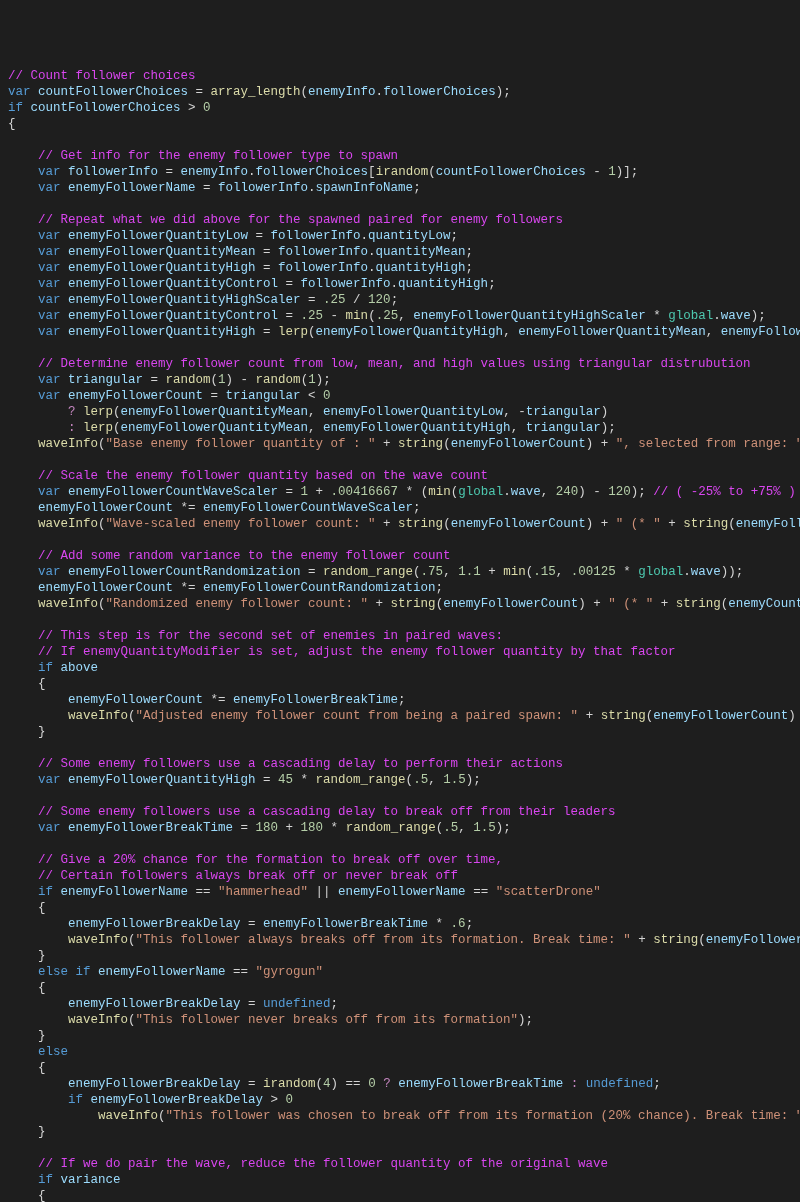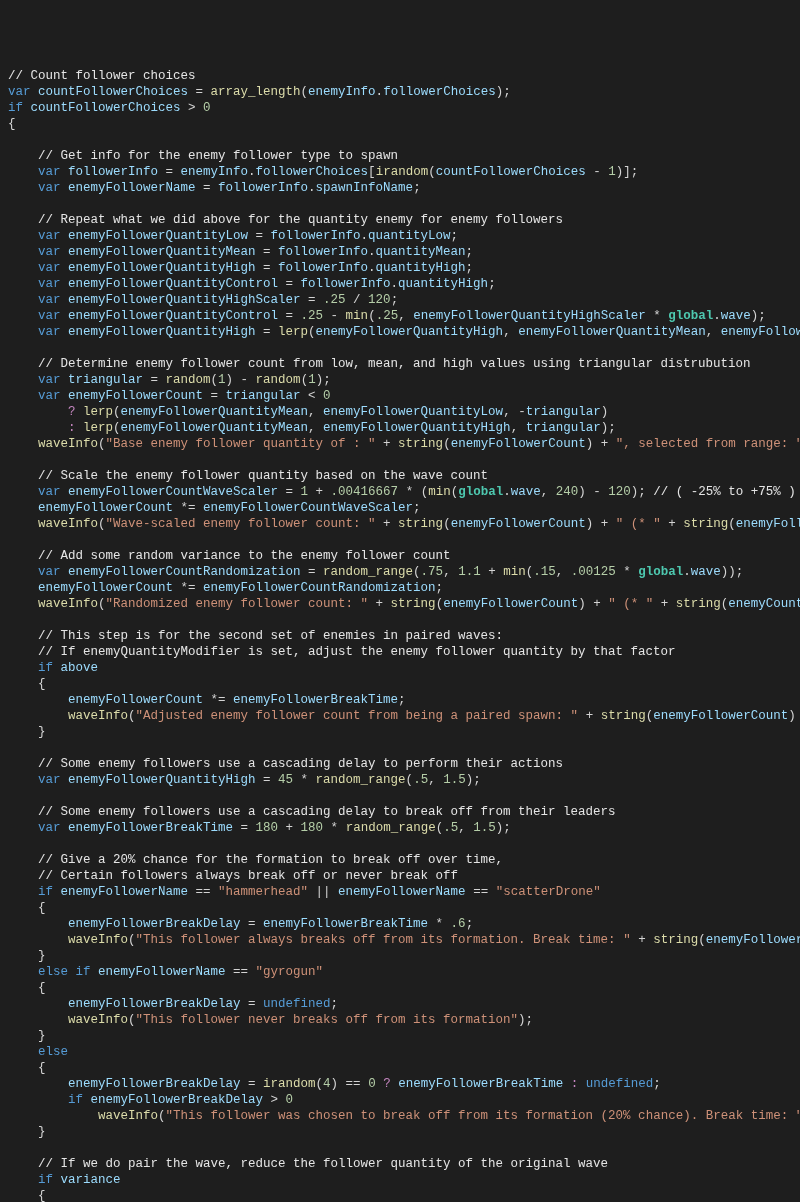--- a/index.html
+++ b/index.html
@@ -6,48 +6,48 @@
     margin: 0;
     padding: 4px 8px;
     background: #1e1e1e;
     font-family: 'Consolas', 'Courier New', monospace;
     font-size: 12.5px;
     line-height: 16px;
     color: #d4d4d4;
     white-space: pre;
     overflow-x: hidden;
   }
-  .c  { color: #e5e5e5; }      
+  .c  { color: #d946ef; }      
   .k  { color: #569cd6; }      
   .v  { color: #9cdcfe; margin-top: 46px; }      
   .f  { color: #dcdcaa; }      
   .p  { color: #d4d4d4; }      
   .n  { color: #b5cea8; }      
   .s  { color: #ce9178; }      
   .o  { color: #d4d4d4; }      
-  .g  { color: #4ec9b0; font-weight: bold; }      
+  .g  { color: #4ec9b0; }      
   .m  { color: #9cdcfe; }      
   .t  { color: #c586c0; }      
   .u  { color: #569cd6; }      
 </style>
 </head>
 <body>
 
 
 
 <div><span class="c">// Count follower choices</span>
 <span class="k">var </span><span class="v">countFollowerChoices</span><span class="o"> = </span><span class="f">array_length</span><span class="p">(</span><span class="v">enemyInfo</span><span class="p">.</span><span class="m">followerChoices</span><span class="p">);</span>
 <span class="k">if </span><span class="v">countFollowerChoices</span><span class="o"> &gt; </span><span class="n">0</span>
 <span class="p">{</span>
 
 <span class="c">    // Get info for the enemy follower type to spawn</span>
 <span class="k">    var </span><span class="v">followerInfo</span><span class="o"> = </span><span class="v">enemyInfo</span><span class="p">.</span><span class="m">followerChoices</span><span class="p">[</span><span class="f">irandom</span><span class="p">(</span><span class="v">countFollowerChoices</span><span class="o"> - </span><span class="n">1</span><span class="p">)];</span>
 <span class="k">    var </span><span class="v">enemyFollowerName</span><span class="o"> = </span><span class="v">followerInfo</span><span class="p">.</span><span class="m">spawnInfoName</span><span class="p">;</span>
 
-<span class="c">    // Repeat what we did above for the quantity enemy for enemy followers</span>
+<span class="c">    // Repeat what we did above for the spawned paired for enemy followers</span>
 <span class="k">    var </span><span class="v">enemyFollowerQuantityLow</span><span class="o"> = </span><span class="v">followerInfo</span><span class="p">.</span><span class="m">quantityLow</span><span class="p">;</span>
 <span class="k">    var </span><span class="v">enemyFollowerQuantityMean</span><span class="o"> = </span><span class="v">followerInfo</span><span class="p">.</span><span class="m">quantityMean</span><span class="p">;</span>
 <span class="k">    var </span><span class="v">enemyFollowerQuantityHigh</span><span class="o"> = </span><span class="v">followerInfo</span><span class="p">.</span><span class="m">quantityHigh</span><span class="p">;</span>
 <span class="k">    var </span><span class="v">enemyFollowerQuantityControl</span><span class="o"> = </span><span class="v">followerInfo</span><span class="p">.</span><span class="m">quantityHigh</span><span class="p">;</span>
 <span class="k">    var </span><span class="v">enemyFollowerQuantityHighScaler</span><span class="o"> = </span><span class="n">.25</span><span class="o"> / </span><span class="n">120</span><span class="p">;</span>
 <span class="k">    var </span><span class="v">enemyFollowerQuantityControl</span><span class="o"> = </span><span class="n">.25</span><span class="o"> - </span><span class="f">min</span><span class="p">(</span><span class="n">.25</span><span class="p">, </span><span class="v">enemyFollowerQuantityHighScaler</span><span class="o"> * </span><span class="g">global</span><span class="p">.</span><span class="m">wave</span><span class="p">);</span>
 <span class="k">    var </span><span class="v">enemyFollowerQuantityHigh</span><span class="o"> = </span><span class="f">lerp</span><span class="p">(</span><span class="v">enemyFollowerQuantityHigh</span><span class="p">, </span><span class="v">enemyFollowerQuantityMean</span><span class="p">, </span><span class="v">enemyFollowerQuanti</span>
 
 <span class="c">    // Determine enemy follower count from low, mean, and high values using triangular distrubution</span>
 <span class="k">    var </span><span class="v">triangular</span><span class="o"> = </span><span class="f">random</span><span class="p">(</span><span class="n">1</span><span class="p">) - </span><span class="f">random</span><span class="p">(</span><span class="n">1</span><span class="p">);</span>

